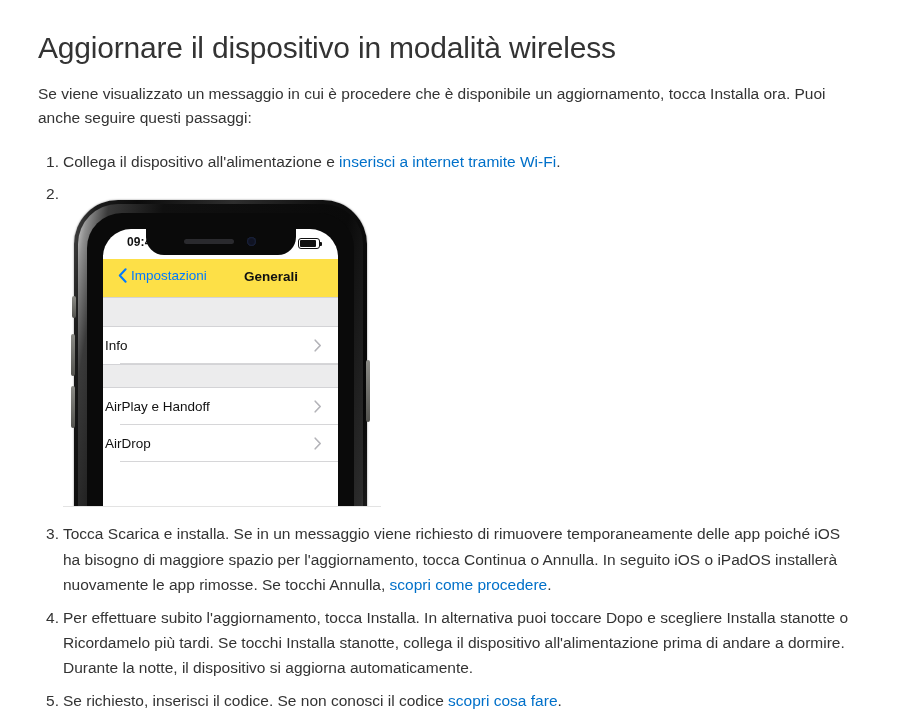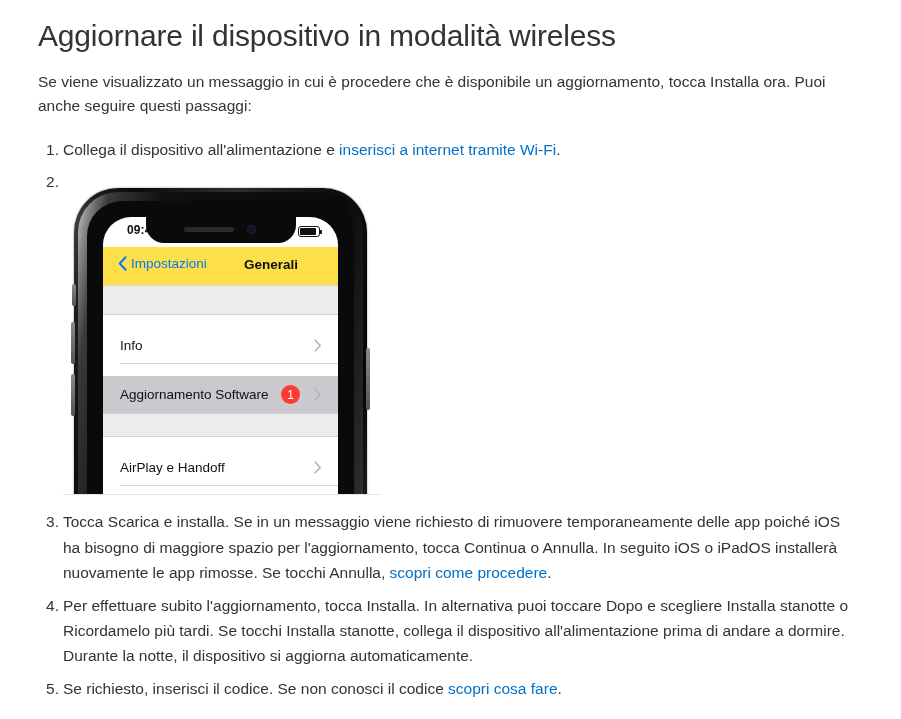--- a/index.html
+++ b/index.html
@@ -16,21 +16,21 @@
     position: relative;
   }
   .page {
     padding: 14px 40px 0 38px;
     box-sizing: border-box;
   }
   h1.page-title {
     font-size: 30px;
     font-weight: 400;
     color: #333333;
-    margin: 4px 0 16px 0;
+    margin: 16px 0 16px 0;
     letter-spacing: -0.2px;
     line-height: 1.2;
   }
   p.intro {
     font-size: 15.5px;
     line-height: 1.58;
     margin: 0 0 18px 0;
     color: #333333;
     max-width: 790px;
   }
@@ -228,23 +228,22 @@
     border-bottom: 1px solid #d3d3d6;
   }
   .tbl-gap.short { height: 22px; }
   .tbl-group { background: #ffffff; }
   .row {
     position: relative;
     height: 37px;
     display: flex;
     align-items: center;
     background: #ffffff;
-    padding-left: 17px;
+    padding-left: 2px;
     box-sizing: border-box;
-    margin-top: 12px;
   }
   .row.selected { background: #c9c9ce; }
   .row .row-label {
     font-size: 13.5px;
     color: #111;
     flex: 1;
   }
   .row .sep {
     position: absolute;
     left: 17px; right: 0; bottom: 0;
@@ -337,27 +336,20 @@
 
             <div class="tbl-gap"></div>
 
             <div class="tbl-group" id="group-one">
                 <div class="row">
                   <span class="row-label">Info</span>
                   <svg class="chev-r" viewBox="0 0 8 13">
                     <path d="M1.2 1.2 6.2 6.5l-5 5.3" fill="none" stroke="#b3b3b8" stroke-width="1.6" stroke-linecap="round" stroke-linejoin="round"></path>
                   </svg>
                   <div class="sep"></div>
-                </div>
-                <div class="row selected">
-                  <span class="row-label">Aggiornamento Software</span>
-                  <span class="badge">1</span>
-                  <svg class="chev-r" viewBox="0 0 8 13">
-                    <path d="M1.2 1.2 6.2 6.5l-5 5.3" fill="none" stroke="#b3b3b8" stroke-width="1.6" stroke-linecap="round" stroke-linejoin="round"></path>
-                  </svg>
                 </div>
               </div>
 
             <div class="tbl-gap short"></div>
 
             <div class="tbl-group" id="group-two">
                 <div class="row">
                   <span class="row-label">AirPlay e Handoff</span>
                   <svg class="chev-r" viewBox="0 0 8 13">
                     <path d="M1.2 1.2 6.2 6.5l-5 5.3" fill="none" stroke="#b3b3b8" stroke-width="1.6" stroke-linecap="round" stroke-linejoin="round"></path>

